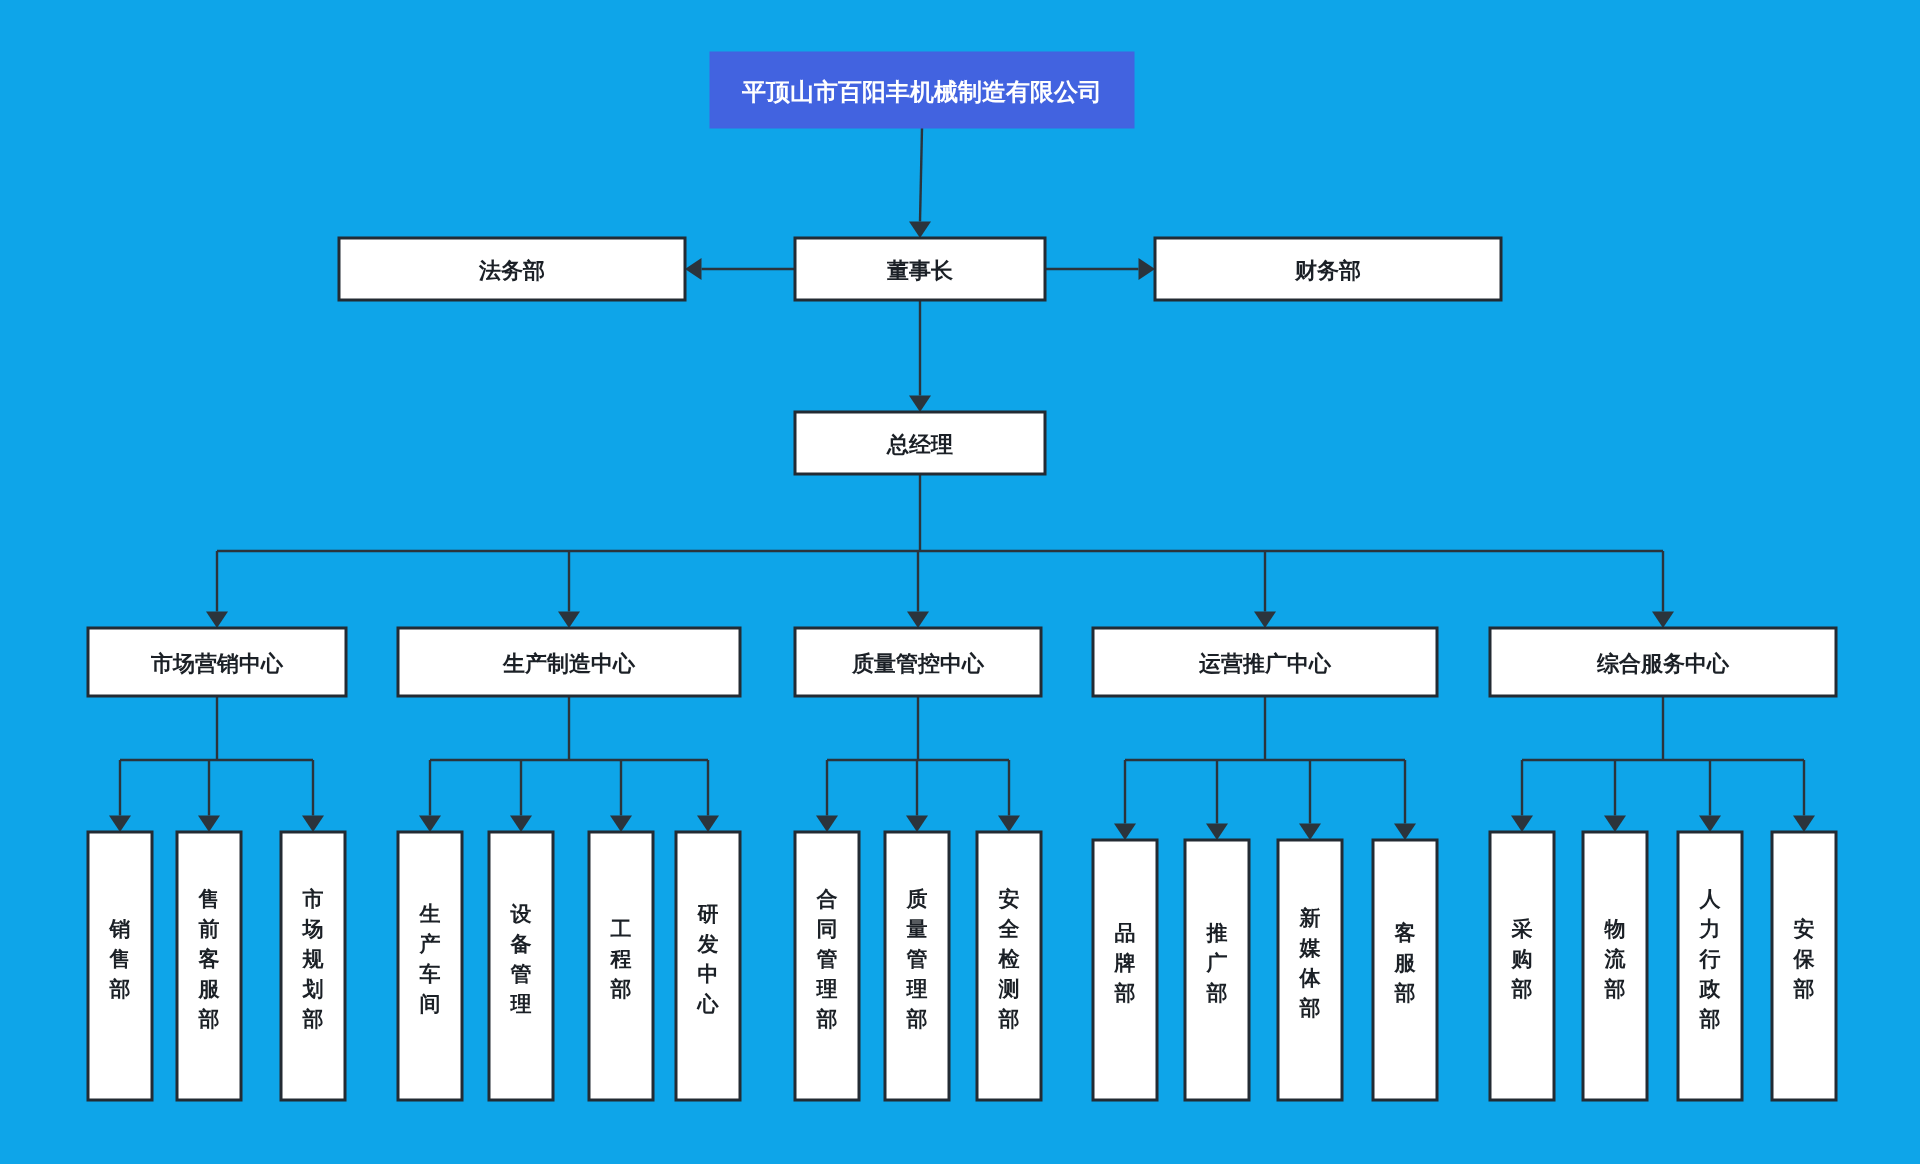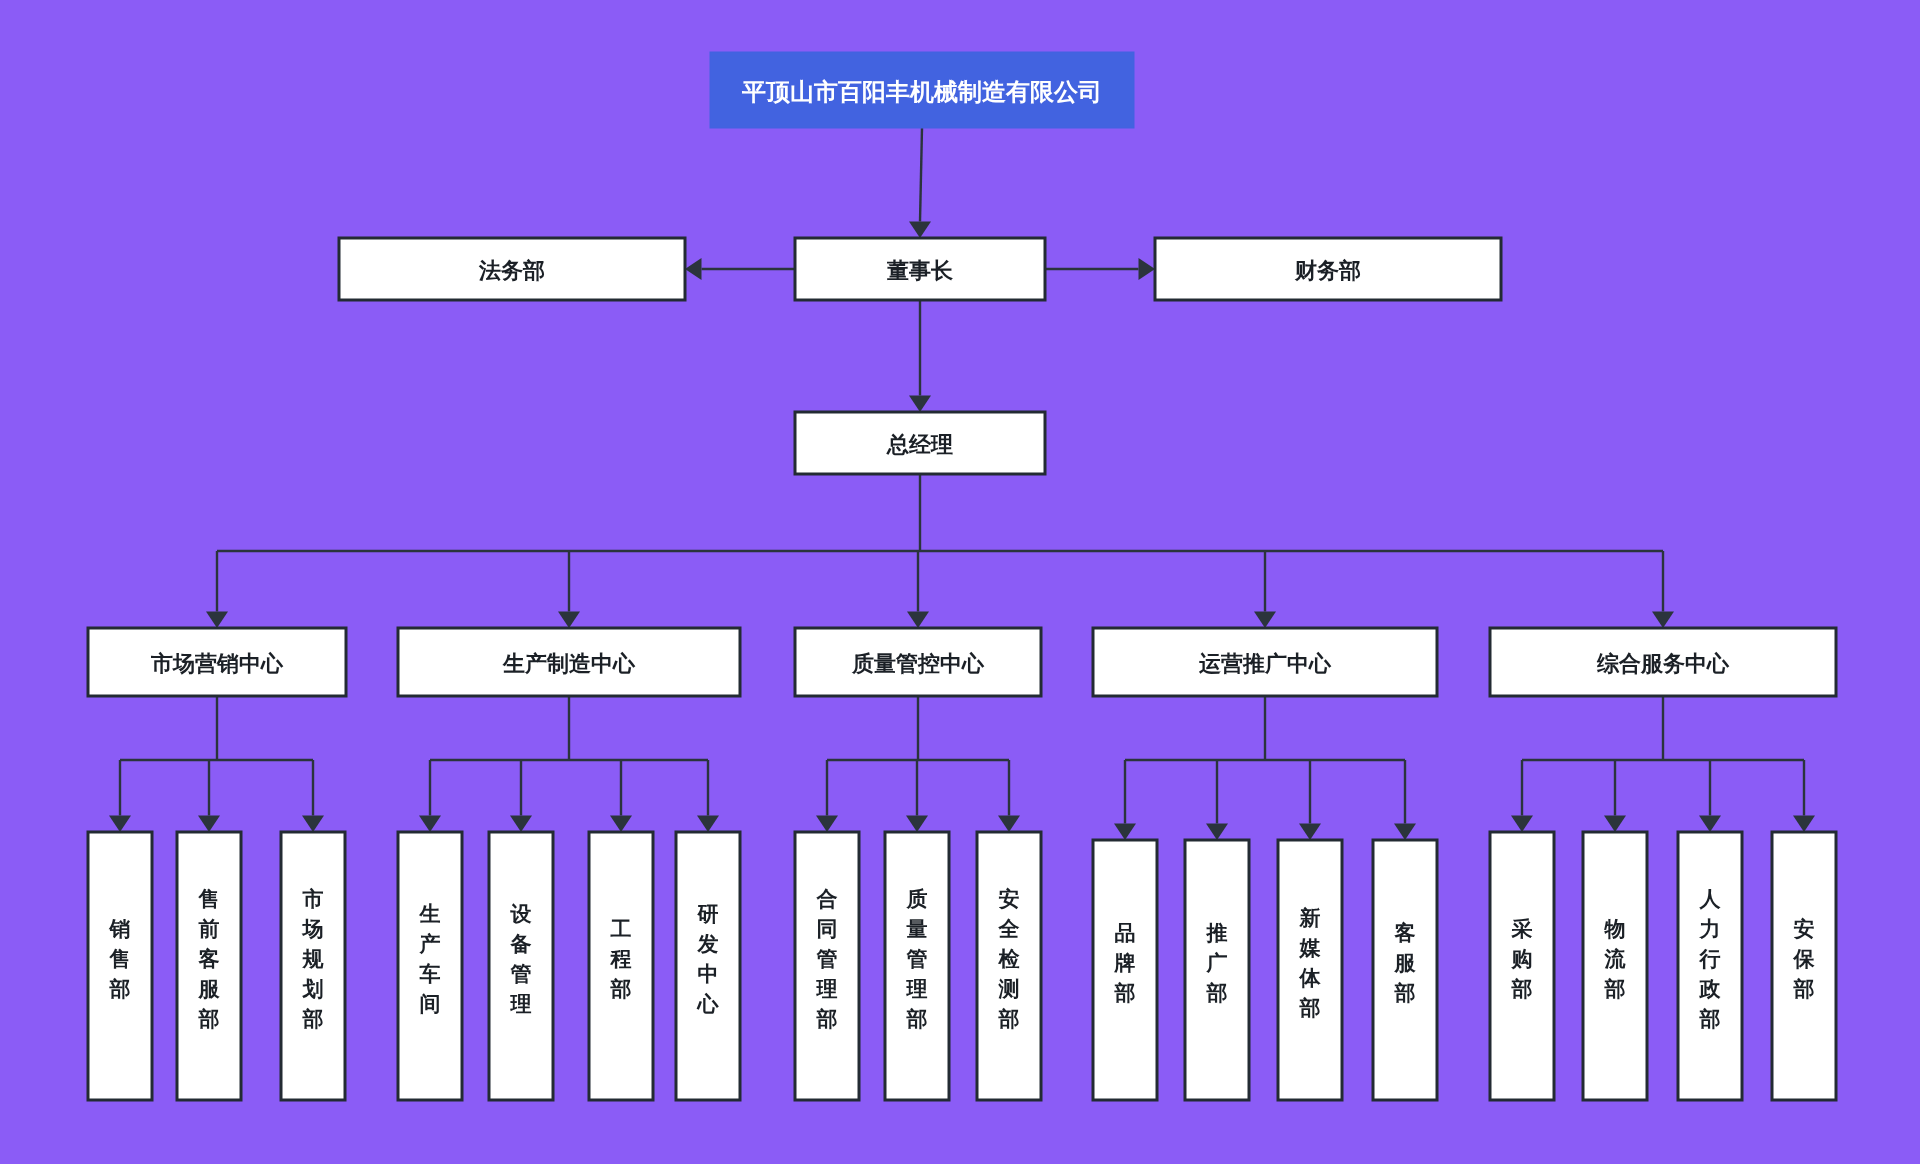--- a/index.html
+++ b/index.html
@@ -11,21 +11,21 @@
   body {
     width: 1920px;
     height: 1164px;
     overflow: hidden;
     font-family: "Liberation Sans", "DejaVu Sans", sans-serif;
   }
   #chart-root {
     position: relative;
     width: 1920px;
     height: 1164px;
-    background: #8b5cf6;
+    background: #0ea5e9;
   }
   svg.diagram {
     position: absolute;
     top: 0;
     left: 0;
     width: 1920px;
     height: 1164px;
     display: block;
   }
   .edge {

